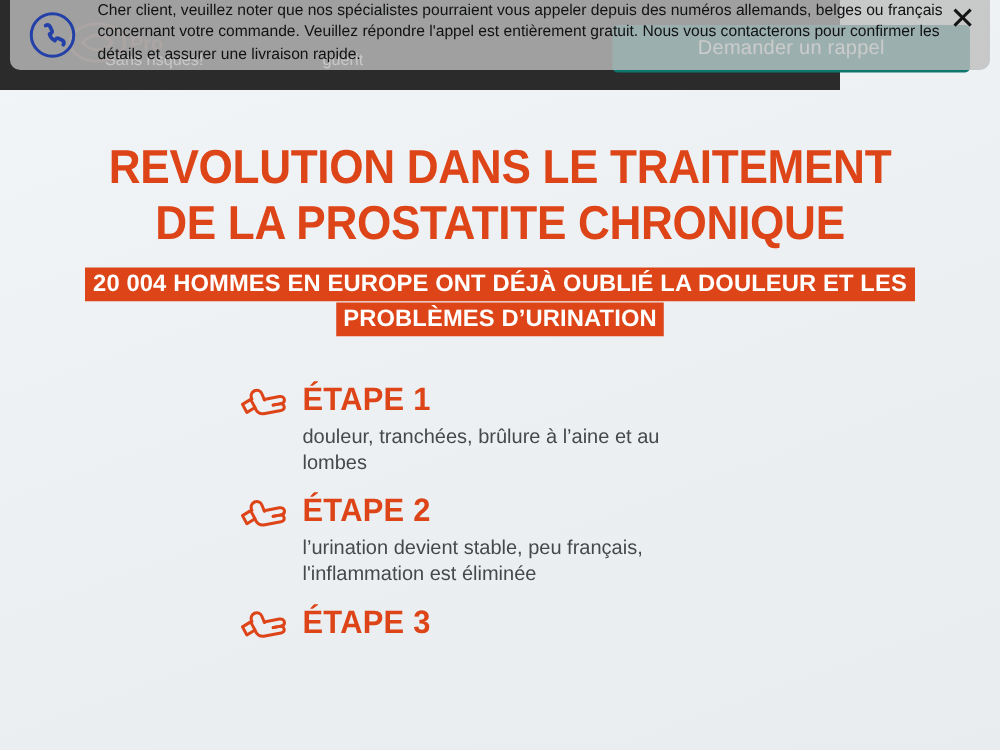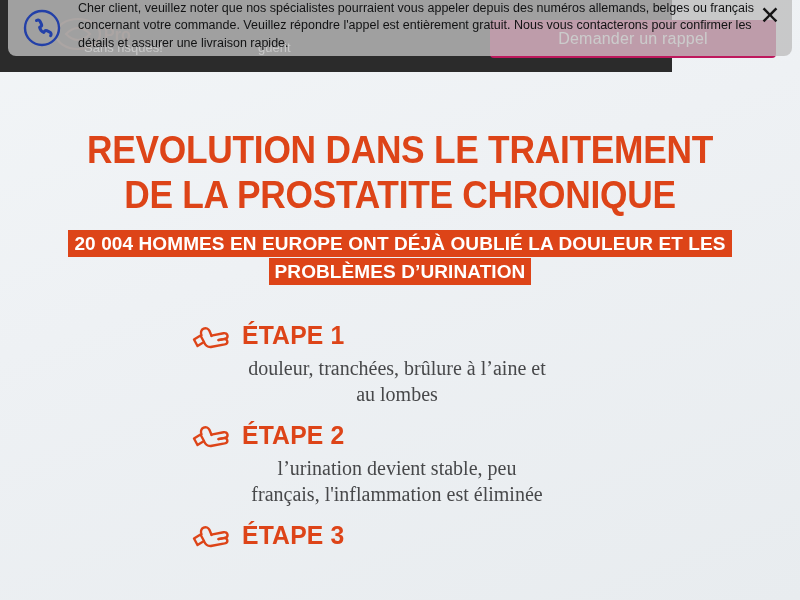--- a/index.html
+++ b/index.html
@@ -57,36 +57,36 @@
   .nav-tagline.one { left: 84px;  top: 40px; }
   .nav-tagline.two { left: 258px; top: 40px; }
   .nav-tagline.three { left: 392px; top: 40px; }
 
   .callback-button {
     position: absolute;
     left: 490px;
     top: 20px;
     width: 286px;
     height: 38px;
-    background: #be185d;
+    background: #0f766e;
     border: none;
     border-radius: 4px;
     color: #ffffff;
     font-size: 16px;
     font-family: "Liberation Sans", sans-serif;
     letter-spacing: 0.2px;
     cursor: pointer;
     padding: 0;
   }
 
   
   .hero {
     position: absolute;
     left: 0;
-    top: 88px;
+    top: 72px;
     width: 800px;
     height: 392px;
     z-index: 0;
   }
 
   .hero-title {
     position: absolute;
     left: 60px;
     top: 40px;
     width: 680px;
@@ -153,25 +153,24 @@
     font-size: 26px;
     font-weight: bold;
     letter-spacing: 0.2px;
     white-space: nowrap;
     transform: scaleX(0.95);
     transform-origin: left center;
   }
   .step-body {
     margin: 4px 0 0 52px;
     color: #47484a;
-    font-family: Liberation Serif, serif;
-    font-size: 20px;
+    font-family: Liberation Sans, sans-serif;
+    font-size: 16px;
     line-height: 1.32;
     max-width: 310px;
-    text-align: center;
   }
 
   
   .notice-banner {
     position: absolute;
     left: 8px;
     top: 0px;
     width: 784px;
     height: 56px;
     background: rgba(190, 190, 190, 0.80);

